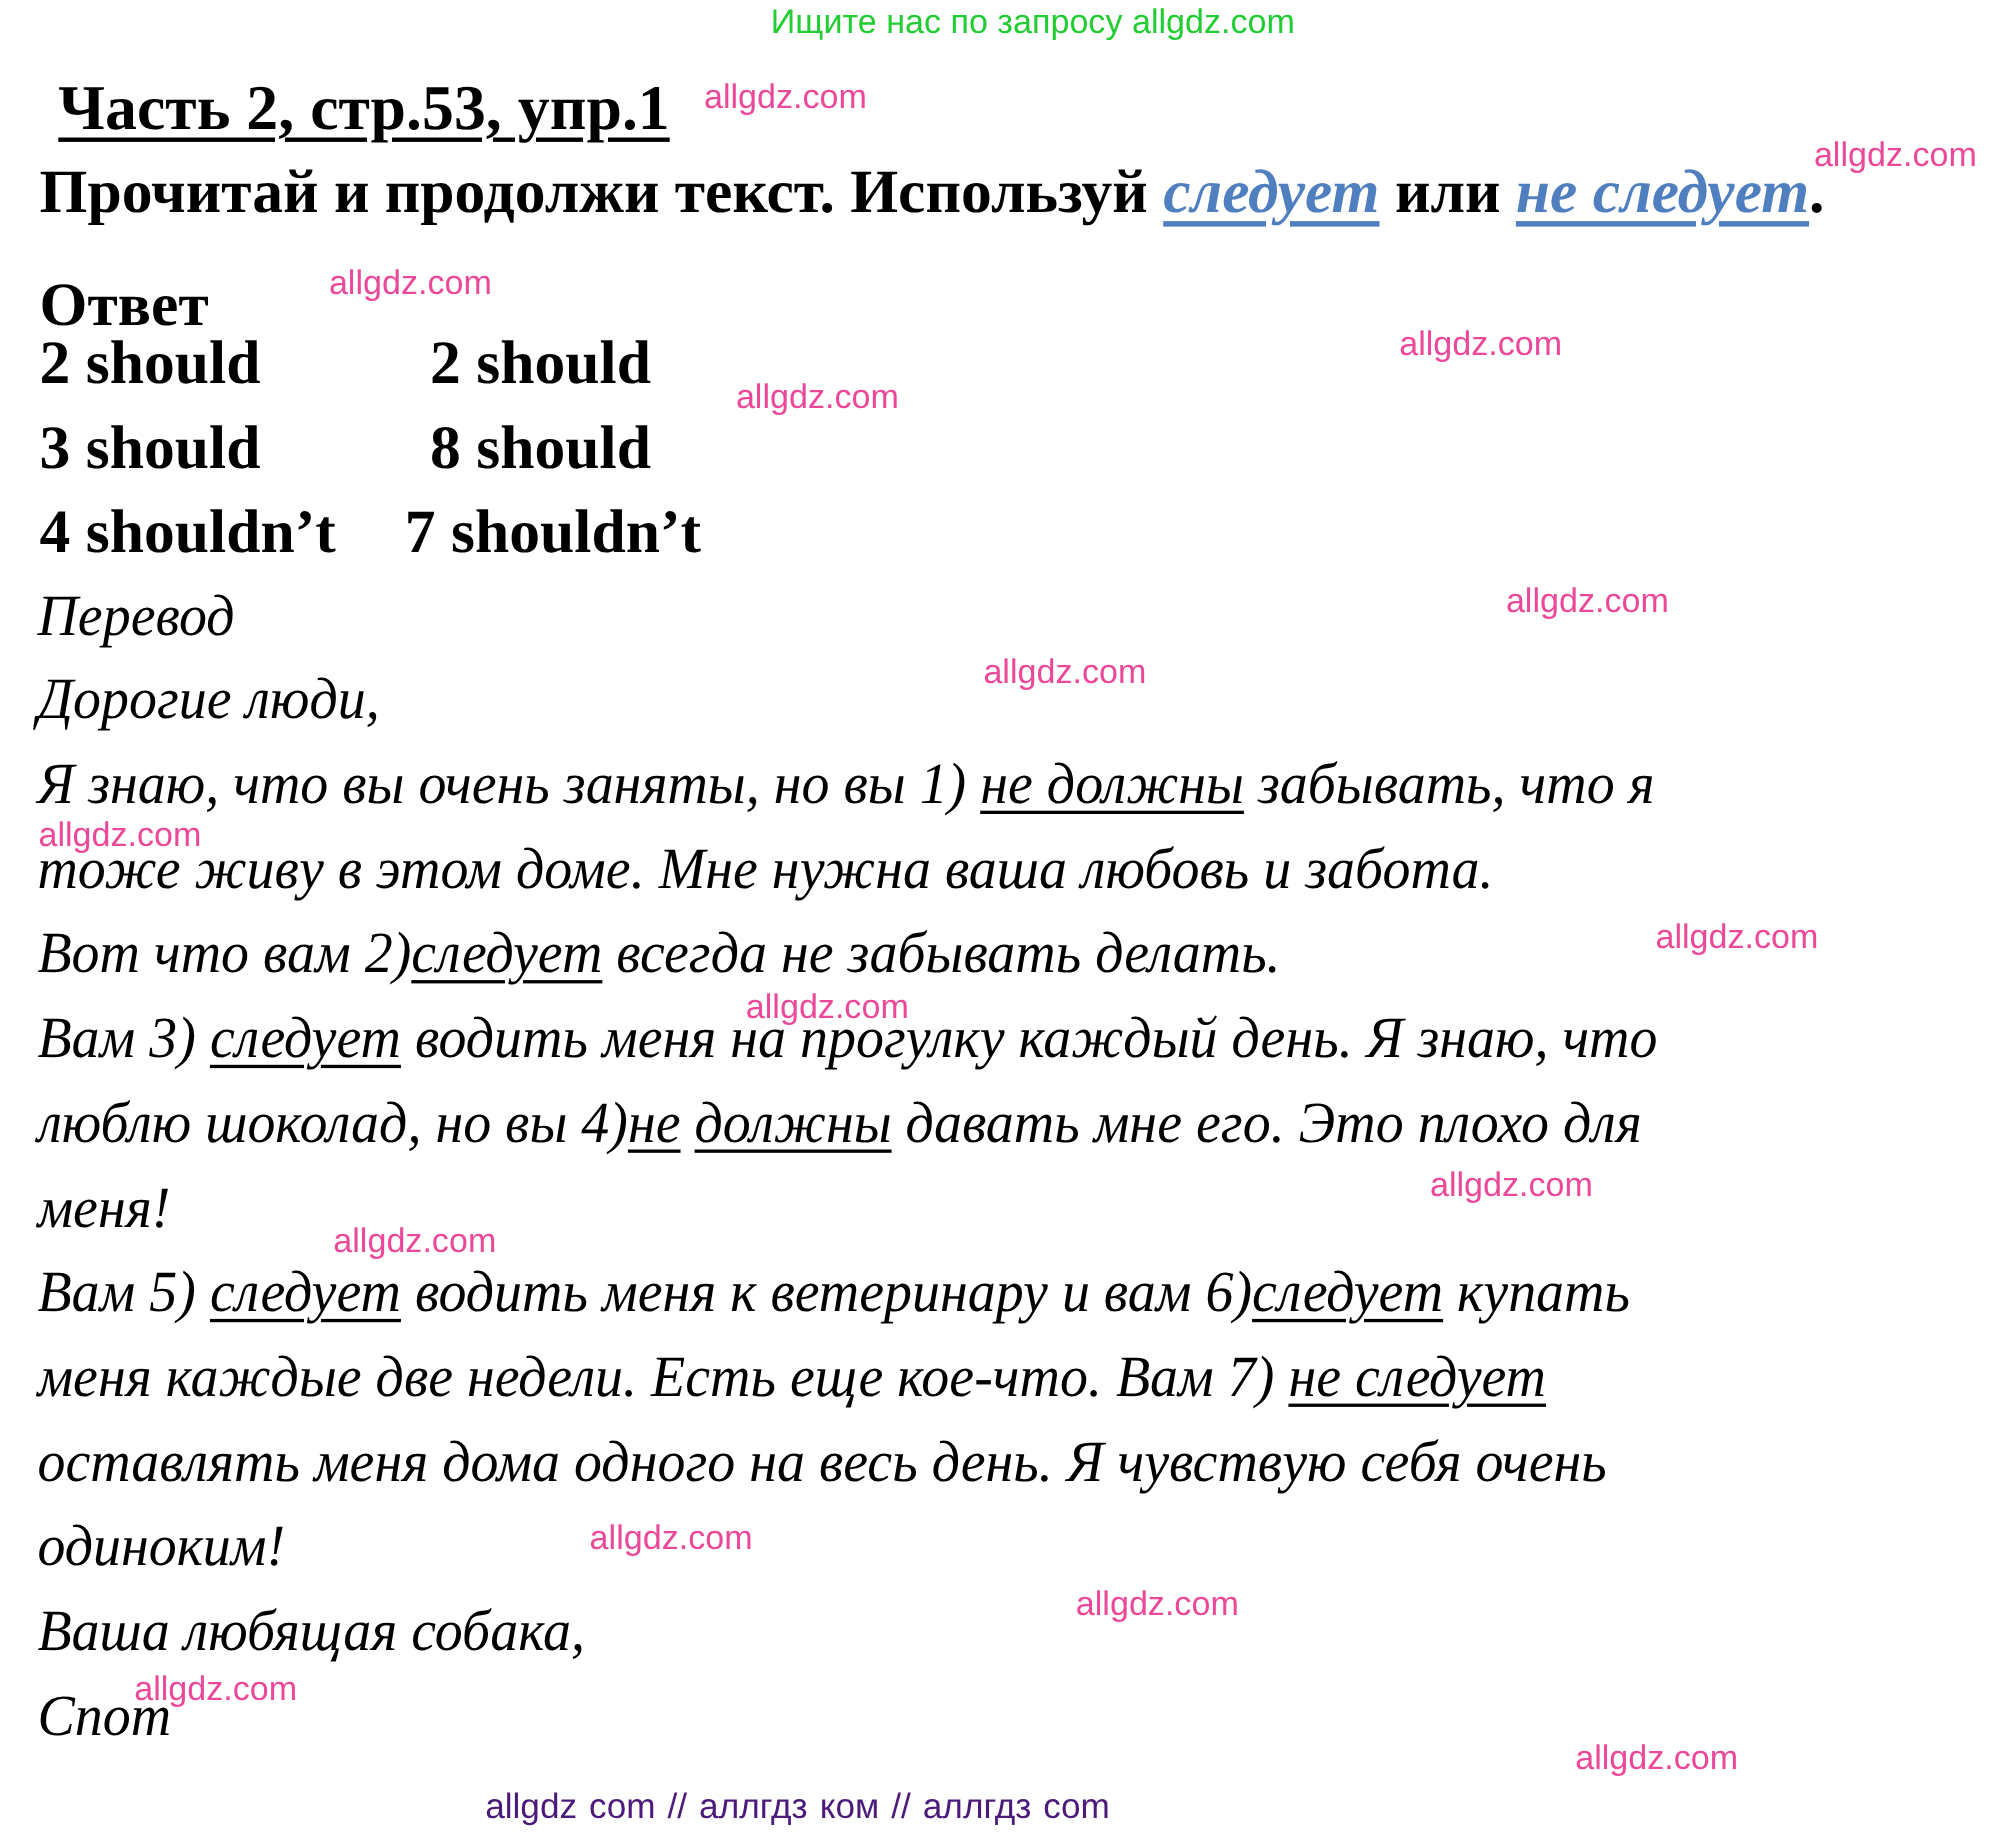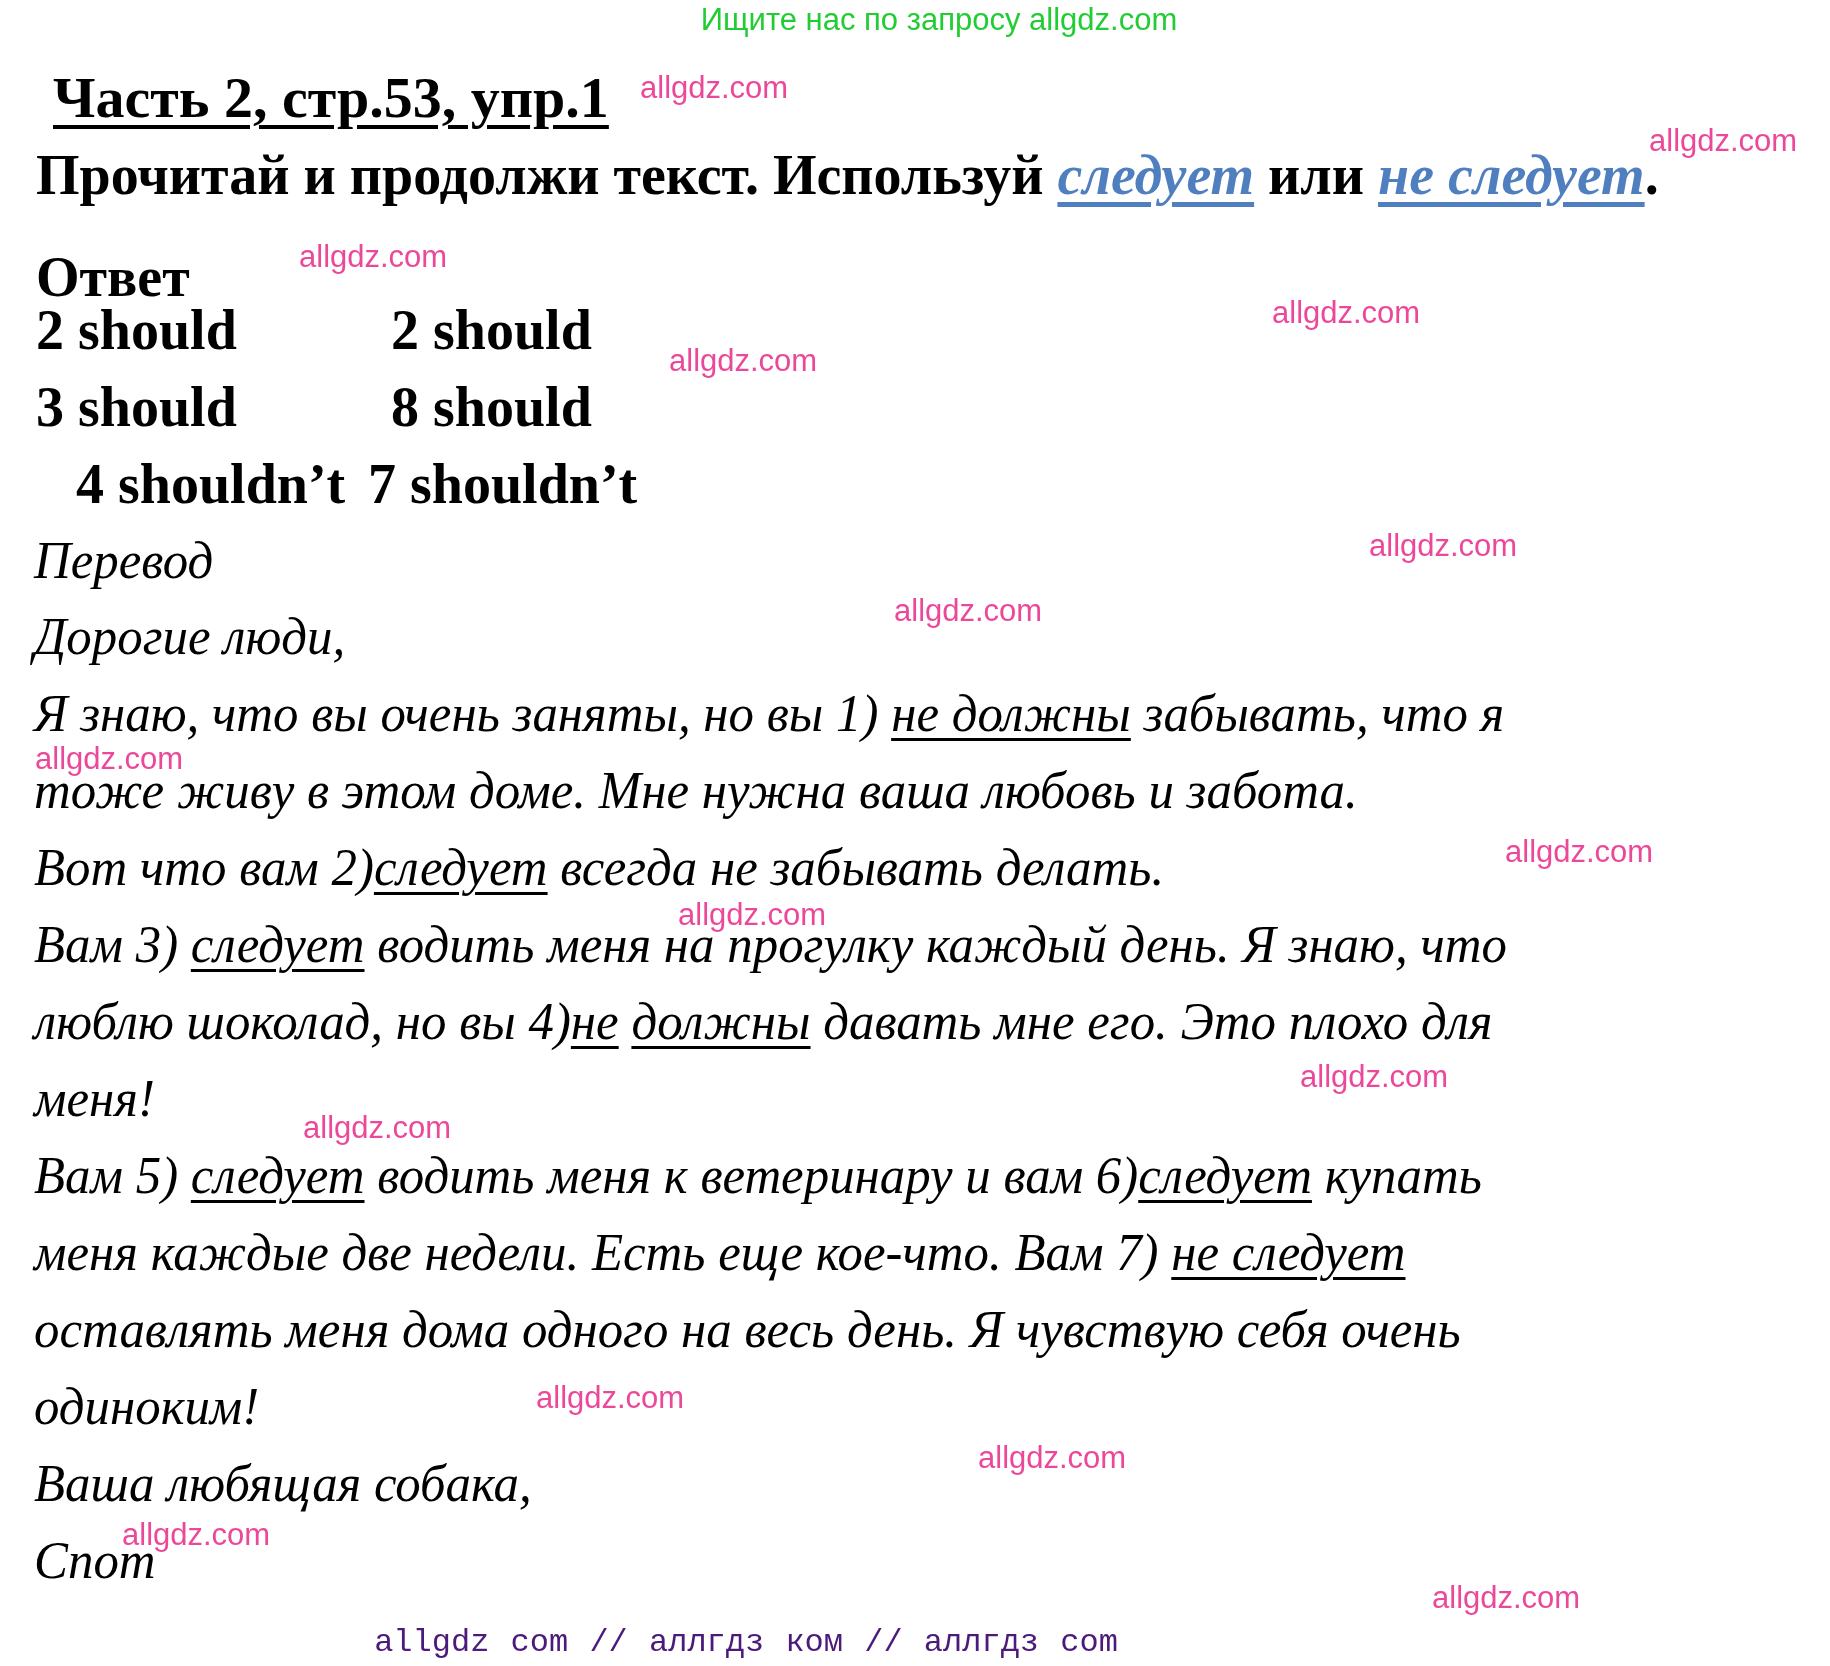--- a/index.html
+++ b/index.html
@@ -4,23 +4,22 @@
 <style>
   html, body { margin: 0; padding: 0; background: #ffffff; }
   body { width: 1830px; height: 1666px; position: relative; overflow: hidden; }
   .abs { position: absolute; white-space: nowrap; }
   .header-note {
     left: 0; width: 1830px; top: 2px; text-align: center;
     font-family: "Liberation Sans", sans-serif; font-size: 31px; color: #22cc33; padding-left: 24px;
   }
   .footer-note {
     left: 0; width: 1450px; top: 1624px; text-align: center;
-    font-family: Liberation Mono, monospace; font-size: 32px; color: #4b1a7a;
+    font-family: Liberation Sans, sans-serif; font-size: 32px; color: #4b1a7a;
     word-spacing: 2px;
-    margin-left: 21px;
   }
   .wm {
     font-family: "Liberation Sans", sans-serif; font-size: 31px; color: #ec4899;
     transform: translateY(-50%);
   }
   .serif-b {
     font-family: "Liberation Serif", serif; font-weight: bold; color: #000;
   }
   .title {
     left: 53px; top: 64px; font-size: 58px; text-decoration: underline;
@@ -45,21 +44,21 @@
 <div class="abs header-note">Ищите нас по запросу allgdz.com</div>
 
 <div class="abs serif-b title">Часть 2, стр.53, упр.1</div>
 
 <div class="abs serif-b instruction"><span>Прочитай и продолжи текст. Используй </span><span class="kw">следует</span><span> или </span><span class="kw">не следует</span><span>.</span></div>
 
 <div class="abs serif-b answer-heading">Ответ</div>
 
 <div class="abs serif-b ans" style="left:36px; top:298px;">2 should</div>
 <div class="abs serif-b ans" style="left:36px; top:375px;">3 should</div>
-<div class="abs serif-b ans" style="left:36px; top:452px;margin-left:40px;">4 shouldn’t</div>
+<div class="abs serif-b ans" style="left:36px; top:452px;">4 shouldn’t</div>
 <div class="abs serif-b ans" style="left:391px; top:298px;">2 should</div>
 <div class="abs serif-b ans" style="left:391px; top:375px;">8 should</div>
 <div class="abs serif-b ans" style="left:368px; top:452px;">7 shouldn’t</div>
 
 <div class="abs tr" style="top:530px;">Перевод</div>
 <div class="abs tr" style="top:606px;">Дорогие люди,</div>
 
 <div class="abs tr" style="top:683px;"><span>Я знаю, что вы очень заняты, но вы 1) </span><span class="u">не должны</span><span> забывать, что я</span></div>
 
 <div class="abs tr" style="top:760px;">тоже живу в этом доме. Мне нужна ваша любовь и забота.</div>

